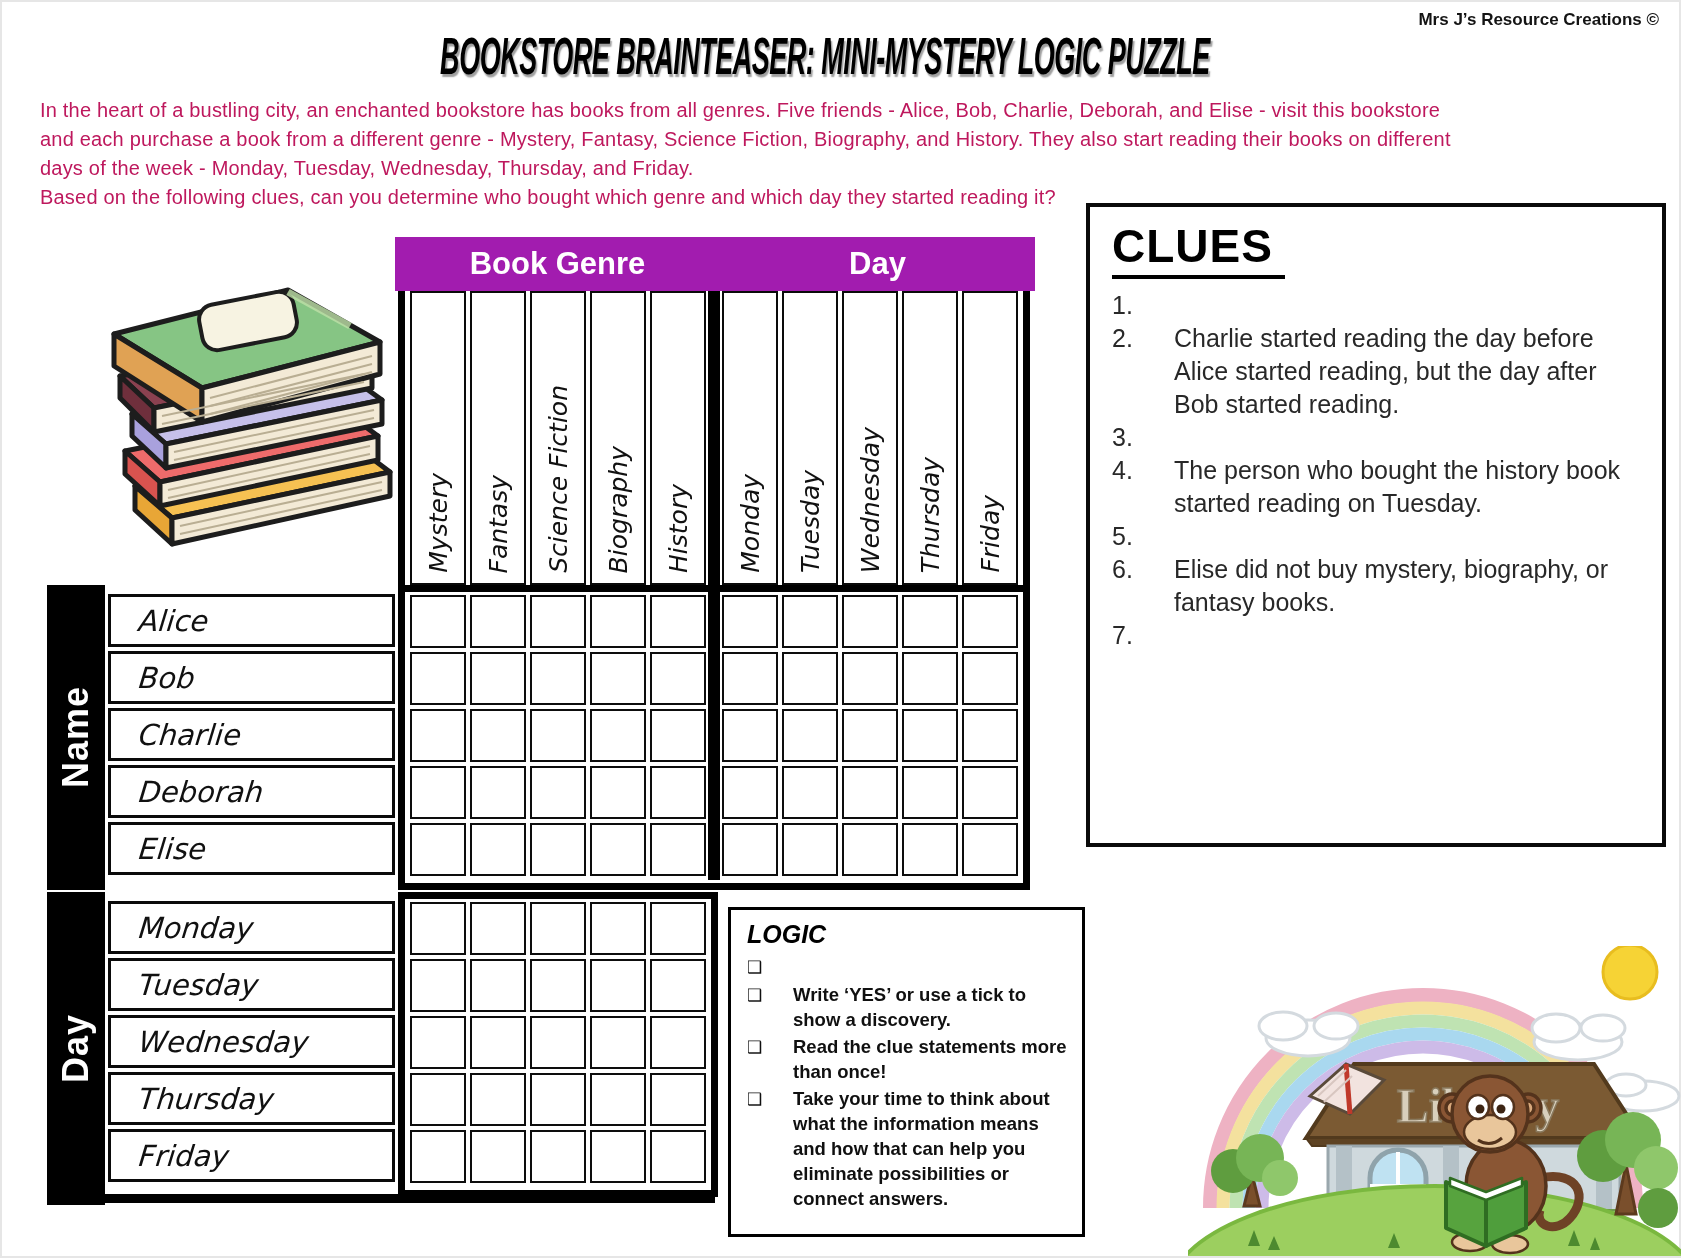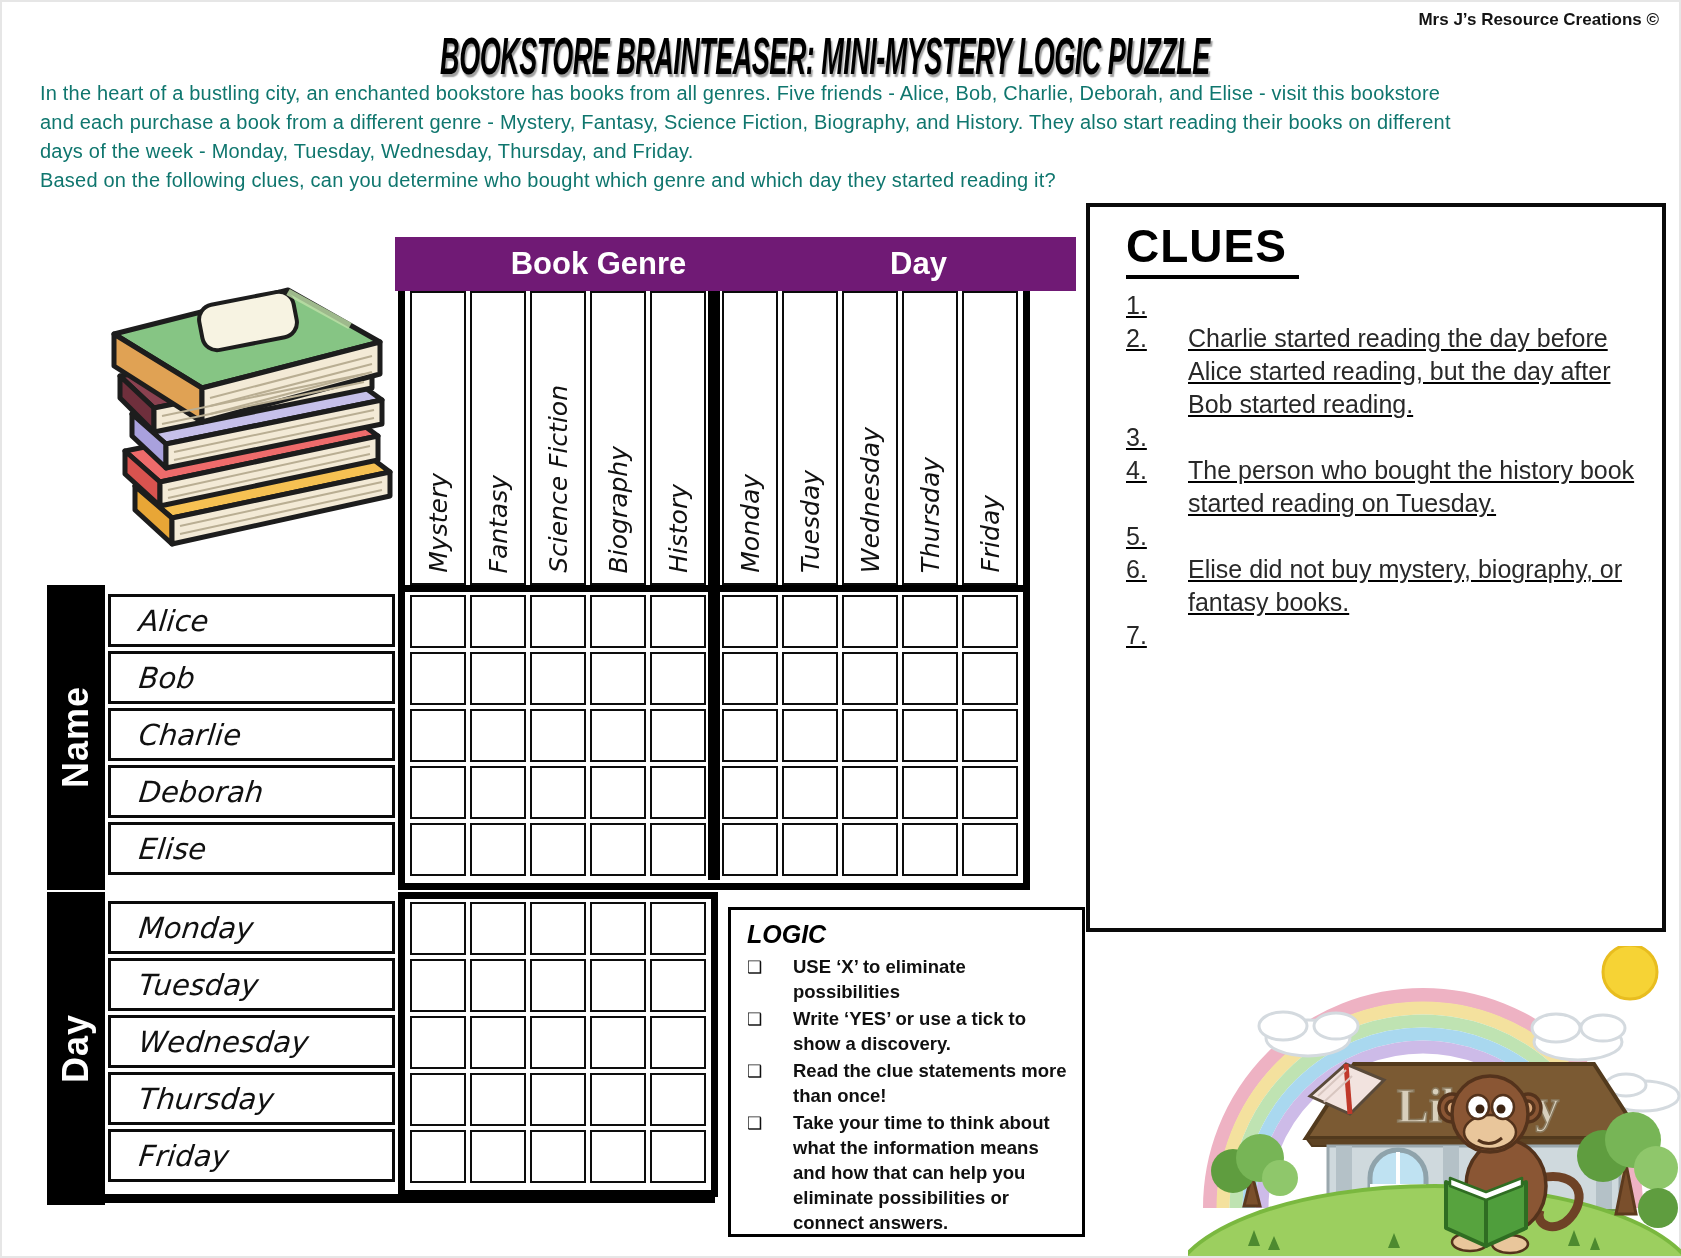--- a/index.html
+++ b/index.html
@@ -6,29 +6,29 @@
   .page{position:relative;width:1681px;height:1258px;background:#ffffff;overflow:hidden;
         font-family:"Liberation Sans",sans-serif;box-shadow:inset 0 0 0 2px #e6e6e6;}
 
   .copyright{position:absolute;top:10px;right:22px;font-size:17px;font-weight:bold;color:#141414;}
 
   .title{position:absolute;top:26px;left:0;width:1650px;margin:0;text-align:center;white-space:nowrap;
          font-family:"Liberation Sans",sans-serif;font-weight:bold;font-style:italic;
          font-size:52px;letter-spacing:-1px;transform:scaleX(.52);transform-origin:50% 50%;
          color:#000;text-shadow:3px 3px 2px rgba(0,0,0,.38);}
 
-  .intro{position:absolute;top:79px;left:40px;width:1600px;margin:0;font-size:20px;line-height:29px;
-         color:#0f766e;white-space:pre-line;letter-spacing:.2px;}
+  .intro{position:absolute;top:96px;left:40px;width:1600px;margin:0;font-size:20px;line-height:29px;
+         color:#be185d;white-space:pre-line;letter-spacing:.2px;}
 
   
   .books{position:absolute;left:50px;top:246px;width:348px;height:312px;}
   .library{position:absolute;left:1188px;top:946px;width:494px;height:310px;}
 
   
-  .gheader{position:absolute;left:395px;top:237px;width:640px;height:54px;background:#701a75;display:flex;color:#fff;padding-left:41px;}
+  .gheader{position:absolute;left:395px;top:237px;width:640px;height:54px;background:#a21caf;display:flex;color:#fff;}
   .gh{font-weight:bold;font-size:31px;line-height:54px;text-align:center;}
   .gh-genre{width:325px;}
   .gh-day{flex:1;}
 
   
   .strips{position:absolute;left:398px;top:291px;width:632px;height:294px;box-sizing:border-box;
           border-left:7px solid #000;border-right:7px solid #000;padding:0 5px;
           display:grid;grid-template-columns:repeat(5,56px) 8px repeat(5,56px);column-gap:4px;}
   .strip{border:2.5px solid #0a0a0a;background:#fff;display:flex;align-items:flex-end;justify-content:center;
          padding-bottom:10px;box-sizing:border-box;}
@@ -56,22 +56,22 @@
 
   
   .sidebar{position:absolute;left:47px;width:58px;background:#000;display:flex;align-items:center;justify-content:center;}
   .sb-name{top:585px;height:305px;}
   .sb-day{top:892px;height:313px;}
   .sidebar span{writing-mode:vertical-rl;transform:rotate(180deg);color:#fff;font-weight:bold;font-size:36px;
                 letter-spacing:1px;}
   .bottombar{position:absolute;left:47px;top:1194px;width:668px;height:9px;background:#000;}
 
   
-  .clues{position:absolute;left:1086px;top:203px;width:580px;height:729px;box-sizing:border-box;
-         border:4px solid #0a0a0a;background:#fff;padding:12px 20px 0 36px;text-decoration:underline;}
+  .clues{position:absolute;left:1086px;top:203px;width:580px;height:644px;box-sizing:border-box;
+         border:4px solid #0a0a0a;background:#fff;padding:12px 20px 0 22px;}
   .clues-h{display:inline-block;font-size:46px;font-weight:bold;color:#000;letter-spacing:1px;
            border-bottom:4px solid #000;padding:0 12px 2px 0;margin-bottom:10px;}
   .clue{display:flex;font-size:25px;line-height:33px;color:#282828;}
   .clue-num{width:62px;flex:none;}
   .clue-text{flex:1;}
 
   
   .tips{position:absolute;left:728px;top:907px;width:357px;height:330px;box-sizing:border-box;
         border:3px solid #000;background:#fff;padding:10px 14px 0 16px;}
   .tips-h{font-size:25px;font-weight:bold;font-style:italic;color:#000;margin-bottom:5px;}
@@ -313,21 +313,20 @@
       </div>
     <div class="clue">
         <span class="clue-num">7.</span>
       </div>
   </div>
 
   <div class="tips">
     <div class="tips-h">LOGIC</div>
     <div class="tip">
         <span class="tip-box">❑</span>
-        <span class="tip-text">USE ‘X’ to eliminate possibilities</span>
       </div>
     <div class="tip">
         <span class="tip-box">❑</span>
         <span class="tip-text">Write ‘YES’ or use a tick to show a discovery.</span>
       </div>
     <div class="tip">
         <span class="tip-box">❑</span>
         <span class="tip-text">Read the clue statements more than once!</span>
       </div>
     <div class="tip">

